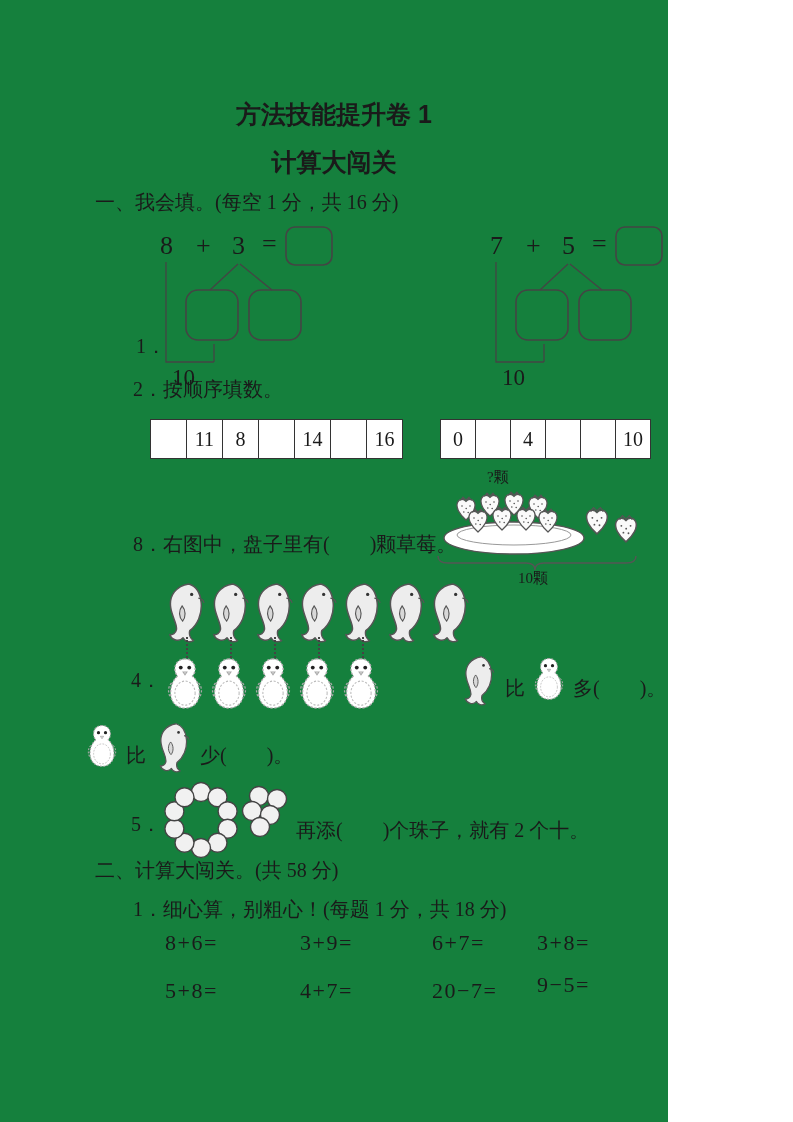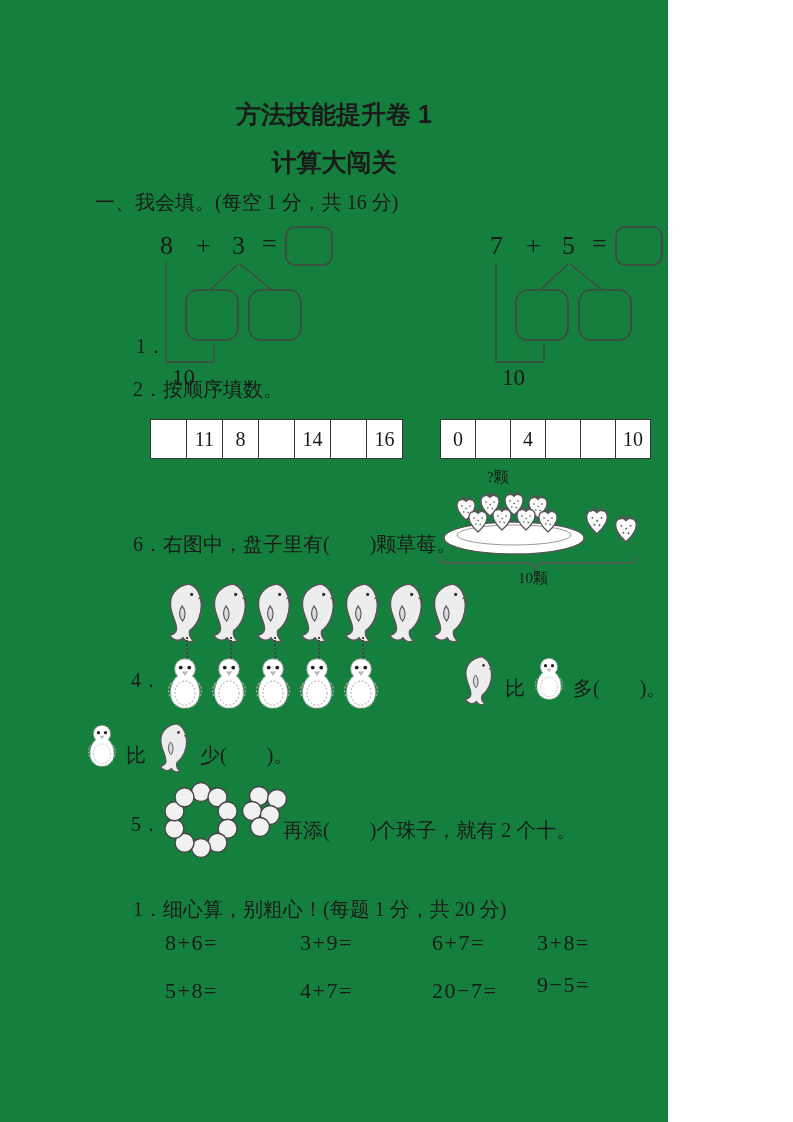--- a/index.html
+++ b/index.html
@@ -123,21 +123,21 @@
         <use href="#icon-strawberry" transform="translate(93,30)"></use>
         <use href="#icon-strawberry" transform="translate(33,44)"></use>
         <use href="#icon-strawberry" transform="translate(57,42)"></use>
         <use href="#icon-strawberry" transform="translate(81,42)"></use>
         <use href="#icon-strawberry" transform="translate(103,44)"></use>
         <use href="#icon-strawberry" transform="translate(150,42) scale(1.15)"></use>
         <use href="#icon-strawberry" transform="translate(179,50) scale(1.15)"></use>
       <path d="M6,94 Q6,101 16,101 L94,101 Q103,101 103,108 Q103,101 112,101 L194,101 Q204,101 204,94" fill="none" stroke="#555" stroke-width="1.4"></path>
       <text x="86" y="121" class="figt">10颗</text>
     </svg></div>
-  <div class="txt" style="left:133px;top:532px">6．右图中，盘子里有(        )颗草莓。</div>
+  <div class="txt" style="left:133px;top:532px">8．右图中，盘子里有(        )颗草莓。</div>
 
   <div class="txt" style="left:131px;top:668px">4．</div>
   <div class="cmp" style="left:459px;top:655px">
     <svg width="38" height="51" viewBox="0 0 48 64">
         <use href="#icon-dolphin"></use>
       </svg>
     <span class="ctxt">比</span>
     <svg width="32" height="45" viewBox="0 0 40 56" style="margin-bottom:5px">
         <use href="#icon-penguin"></use>
       </svg>
@@ -165,23 +165,24 @@
         <circle cx="19.4" cy="52.7" r="9.5" fill="#f1f1f1" stroke="#444" stroke-width="1.4"></circle>
         <circle cx="19.4" cy="35.3" r="9.5" fill="#f1f1f1" stroke="#444" stroke-width="1.4"></circle>
         <circle cx="29.5" cy="21.3" r="9.5" fill="#f1f1f1" stroke="#444" stroke-width="1.4"></circle>
         <circle cx="104" cy="20" r="9.5" fill="#f1f1f1" stroke="#444" stroke-width="1.4"></circle>
         <circle cx="122" cy="23" r="9.5" fill="#f1f1f1" stroke="#444" stroke-width="1.4"></circle>
         <circle cx="97" cy="35" r="9.5" fill="#f1f1f1" stroke="#444" stroke-width="1.4"></circle>
         <circle cx="115" cy="39" r="9.5" fill="#f1f1f1" stroke="#444" stroke-width="1.4"></circle>
         <circle cx="105" cy="51" r="9.5" fill="#f1f1f1" stroke="#444" stroke-width="1.4"></circle>
       </svg></div>
   <div class="txt" style="left:131px;top:812px">5．</div>
-  <div class="txt" style="left:283px;top:818px">再添(        )个珠子，就有 2 个十。</div>
-
-  <div class="txt" style="left:133px;top:897px">1．细心算，别粗心！(每题 1 分，共 20 分)</div>
+  <div class="txt" style="left:296px;top:818px">再添(        )个珠子，就有 2 个十。</div>
+
+  <div class="txt" style="left:95px;top:858px">二、计算大闯关。(共 58 分)</div>
+  <div class="txt" style="left:133px;top:897px">1．细心算，别粗心！(每题 1 分，共 18 分)</div>
 
 <svg class="icon" style="left:162px;top:582px" width="46" height="61" viewBox="0 0 48 64">
       <use href="#icon-dolphin"></use>
     </svg>
     <svg class="icon" style="left:206px;top:582px" width="46" height="61" viewBox="0 0 48 64">
       <use href="#icon-dolphin"></use>
     </svg>
     <svg class="icon" style="left:250px;top:582px" width="46" height="61" viewBox="0 0 48 64">
       <use href="#icon-dolphin"></use>
     </svg>

